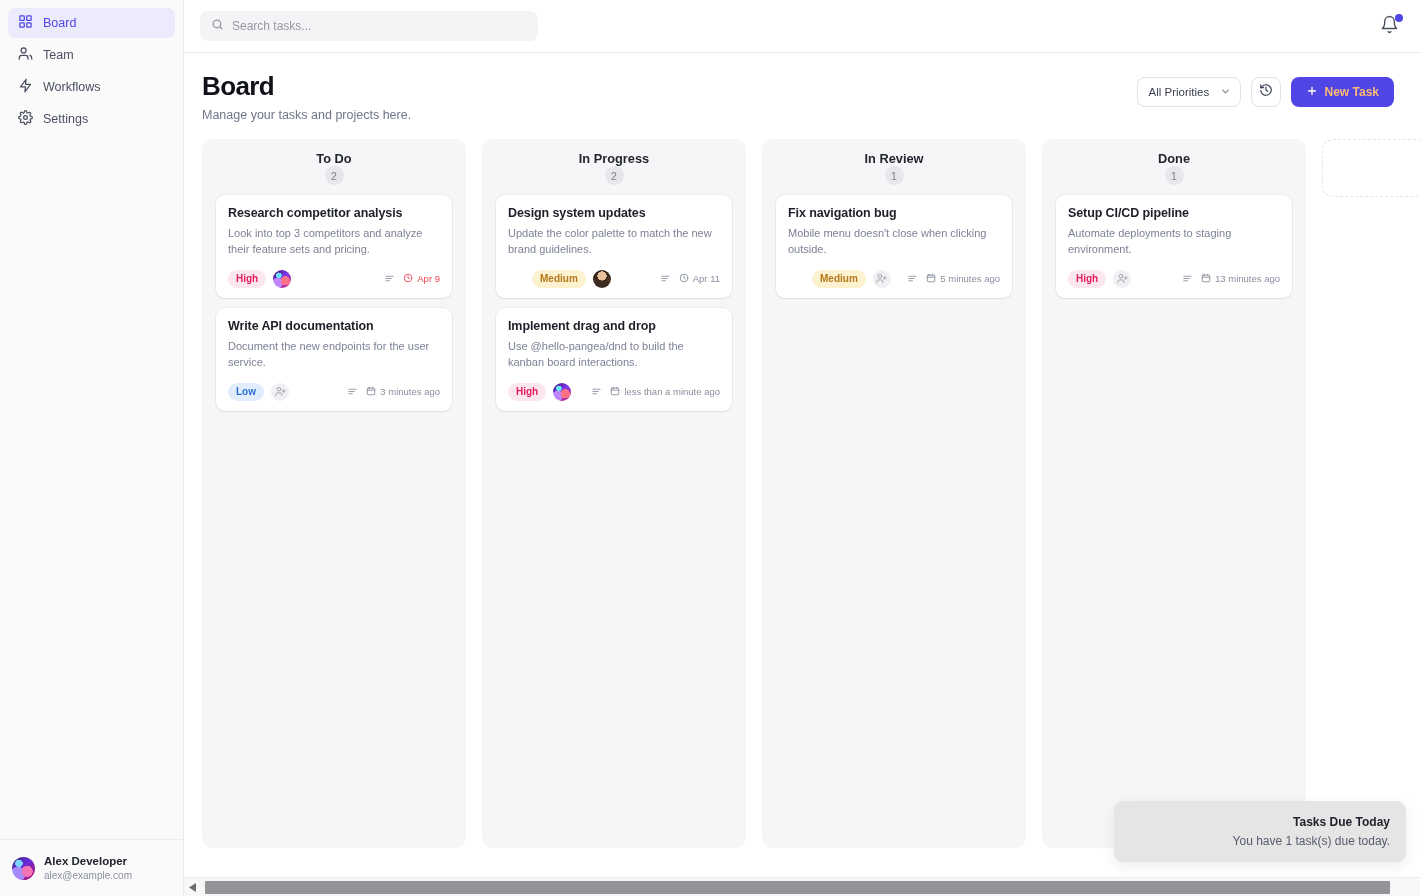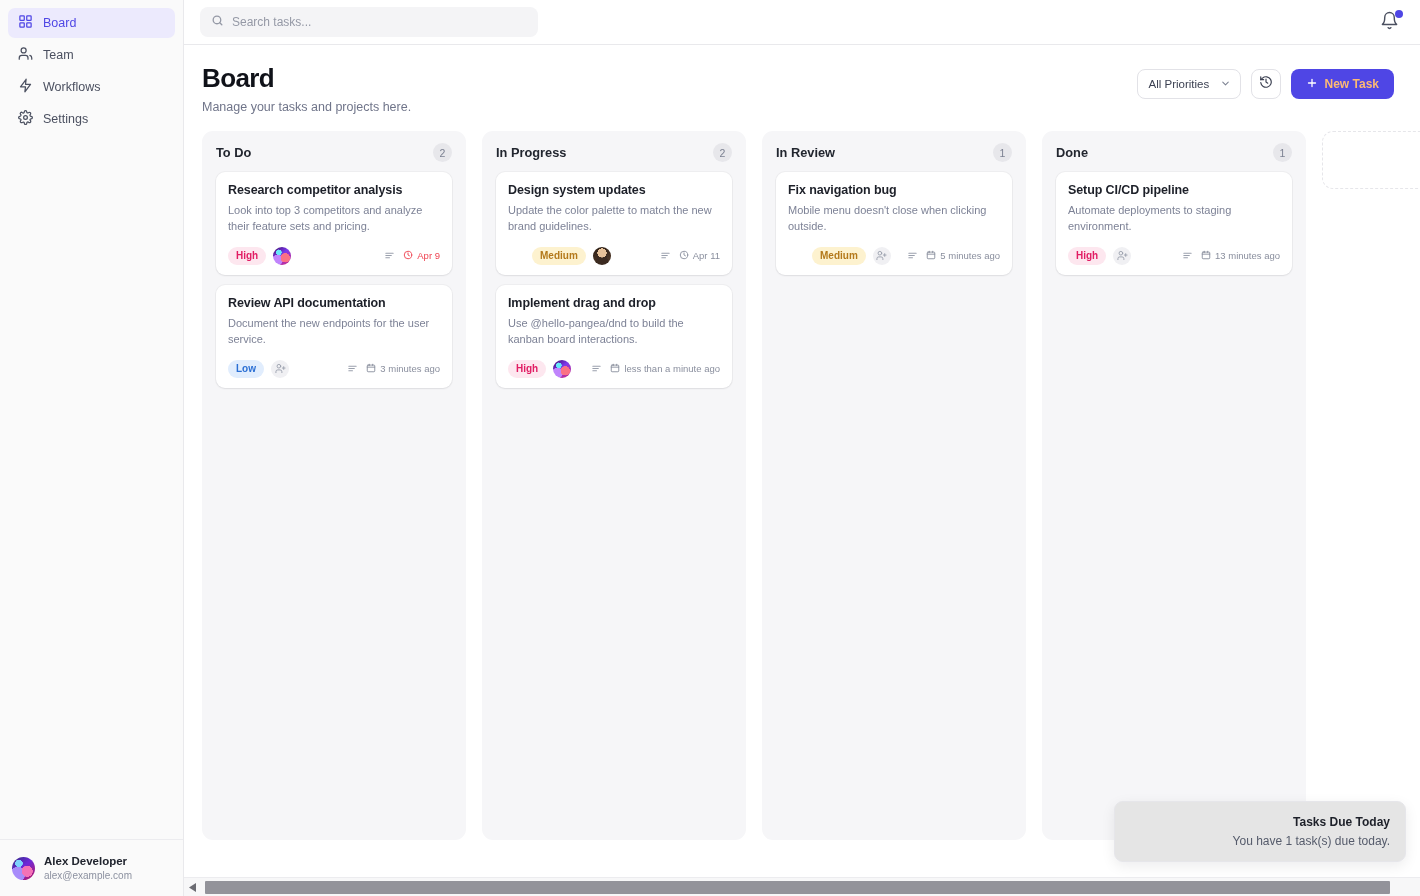--- a/index.html
+++ b/index.html
@@ -56,21 +56,21 @@
       radial-gradient(circle at 66% 62%, #f472b6 0 26%, transparent 27%),
       radial-gradient(circle at 25% 75%, #a78bfa 0 30%, transparent 31%),
       linear-gradient(140deg, #312e81, #6d28d9 45%, #be185d 100%);
   }
   .user-name { font-size: 11.5px; font-weight: 600; color: #20242e; line-height: 1.25; }
   .user-mail { font-size: 10px; color: #8c91a0; line-height: 1.3; }
 
   
   .main { flex: 1 1 auto; display: flex; flex-direction: column; min-width: 0; background: #ffffff; }
   .topbar {
-    height: 45px; border-bottom: 1px solid #e9e9ec;
+    height: 53px; border-bottom: 1px solid #e9e9ec;
     display: flex; align-items: center; padding: 0 18px 0 16px; gap: 16px;
     background: #ffffff;
   }
   .search-wrap {
     width: 338px; height: 30px; background: #f4f4f6; border-radius: 8px;
     display: flex; align-items: center; gap: 8px; padding: 0 11px;
   }
   .search-input {
     border: 0; background: transparent; outline: none; width: 100%;
     font-size: 12px; color: #3b4050; font-family: "Liberation Sans", sans-serif;
@@ -106,21 +106,21 @@
 
   
   .board-scroll {
     flex: 1 1 auto; padding: 17px 0 0 18px; overflow: hidden; position: relative;
   }
   .columns { display: flex; gap: 16px; align-items: flex-start; height: 709px; }
   .column {
     width: 264px; flex: 0 0 264px; background: #f6f6f8; border-radius: 11px;
     height: 709px; display: flex; flex-direction: column; padding: 12px 14px;
   }
-  .col-head { display: flex; align-items: center; justify-content: space-between; margin-bottom: 10px; }
+  .col-head { display: flex; align-items: center; justify-content: space-between; margin-bottom: 10px; flex-direction: column; }
   .col-title { font-size: 12.8px; font-weight: 600; color: #22262f; }
   .col-count {
     min-width: 19px; height: 19px; border-radius: 50%; background: #e7e7eb;
     color: #7b8091; font-size: 10.5px; display: flex; align-items: center; justify-content: center;
     padding: 0 5px;
   }
   .cards { display: flex; flex-direction: column; gap: 10px; }
 
   .card {
     background: #ffffff; border-radius: 9px; padding: 11px 12px 10px 12px;
@@ -327,21 +327,21 @@
                       <span><svg width="10" height="10" viewBox="0 0 24 24" fill="none" stroke="currentColor" stroke-width="2.2" stroke-linecap="round" stroke-linejoin="round">
                           <circle cx="12" cy="12" r="9"></circle>
                           <polyline points="12 7 12 12 15.5 14"></polyline>
                         </svg></span>
                       <span>Apr 9</span>
                     </span>
                   </span>
                 </div>
               </div>
               <div class="card">
-                <div class="card-title">Review API documentation</div>
+                <div class="card-title">Write API documentation</div>
                 <div class="card-desc">Document the new endpoints for the user service.</div>
                 <div class="card-foot">
                   <span class="badge low">Low</span>
                   <div class="av none">
                     <svg width="11" height="11" viewBox="0 0 24 24" fill="none" stroke="#9aa0ad" stroke-width="2" stroke-linecap="round" stroke-linejoin="round">
                       <path d="M15 21v-2a4 4 0 0 0-4-4H6a4 4 0 0 0-4 4v2"></path>
                       <circle cx="8.5" cy="7" r="4"></circle>
                       <line x1="19" y1="8" x2="19" y2="14"></line>
                       <line x1="22" y1="11" x2="16" y2="11"></line>
                     </svg>

